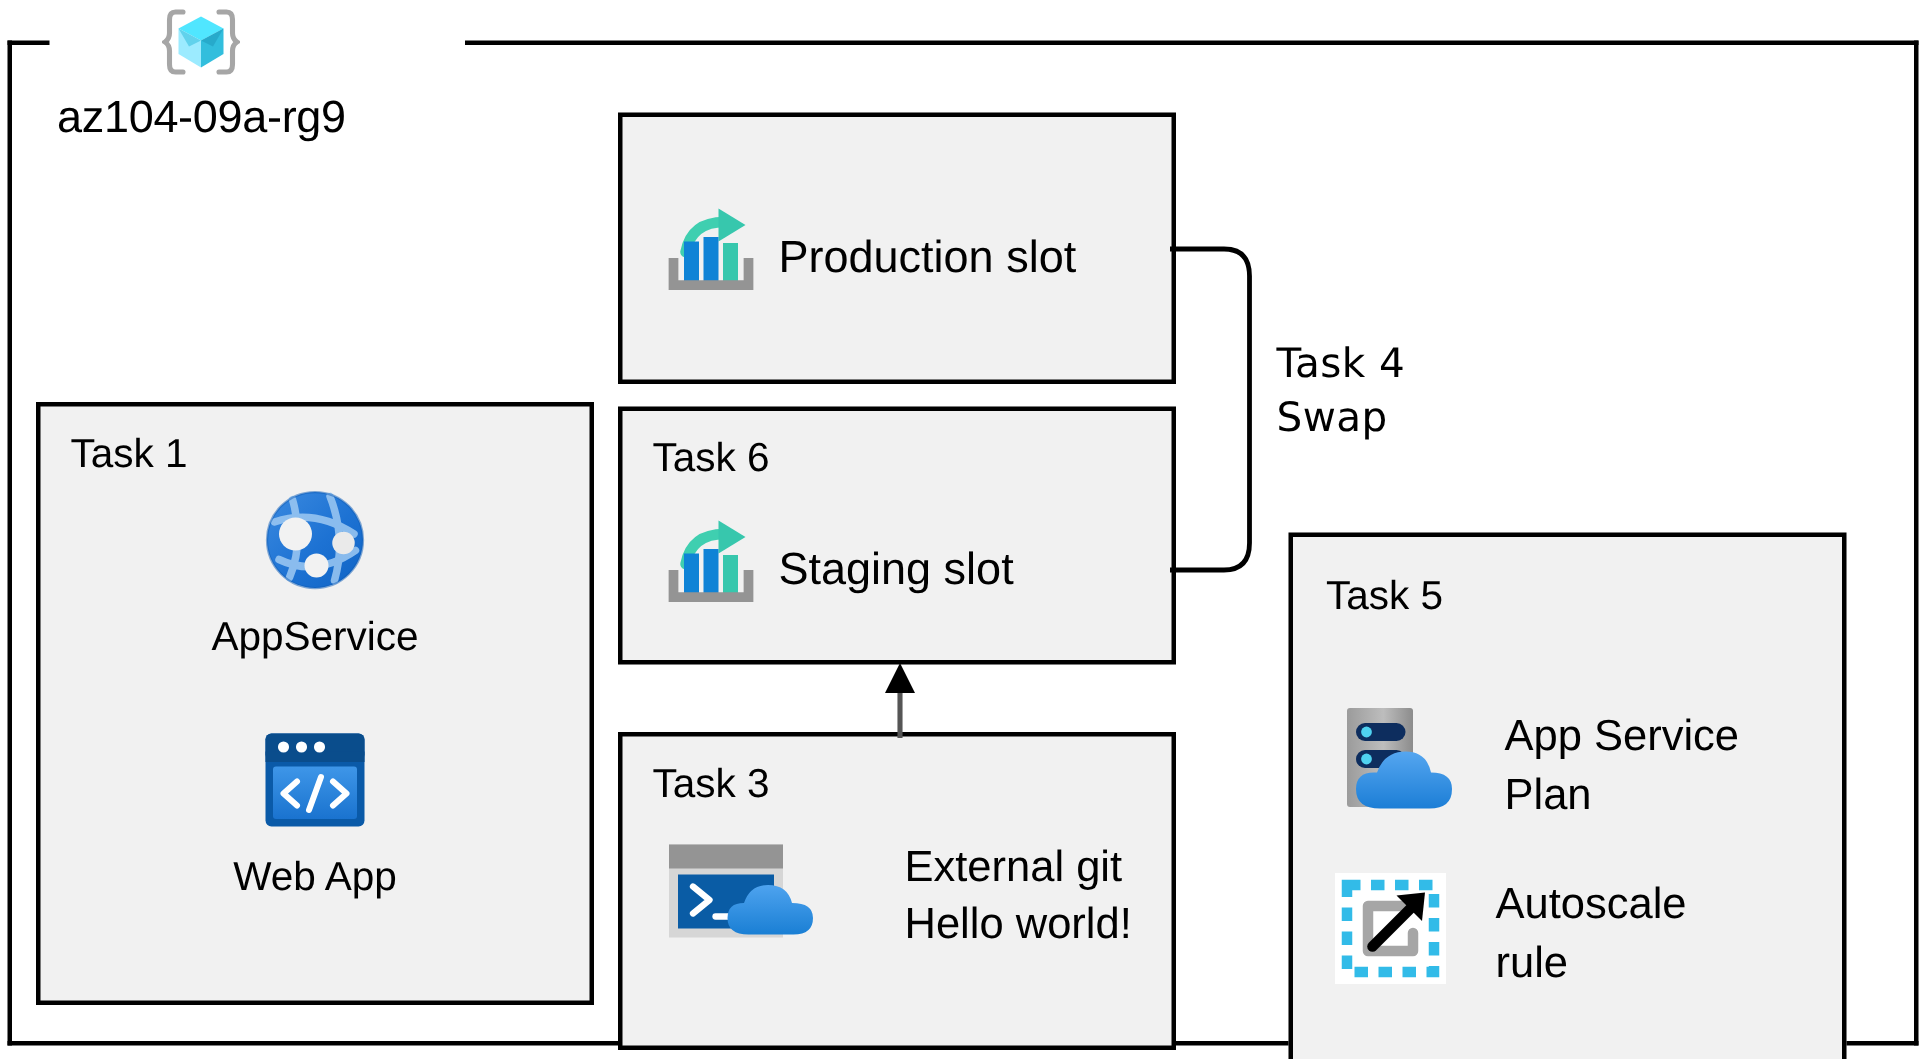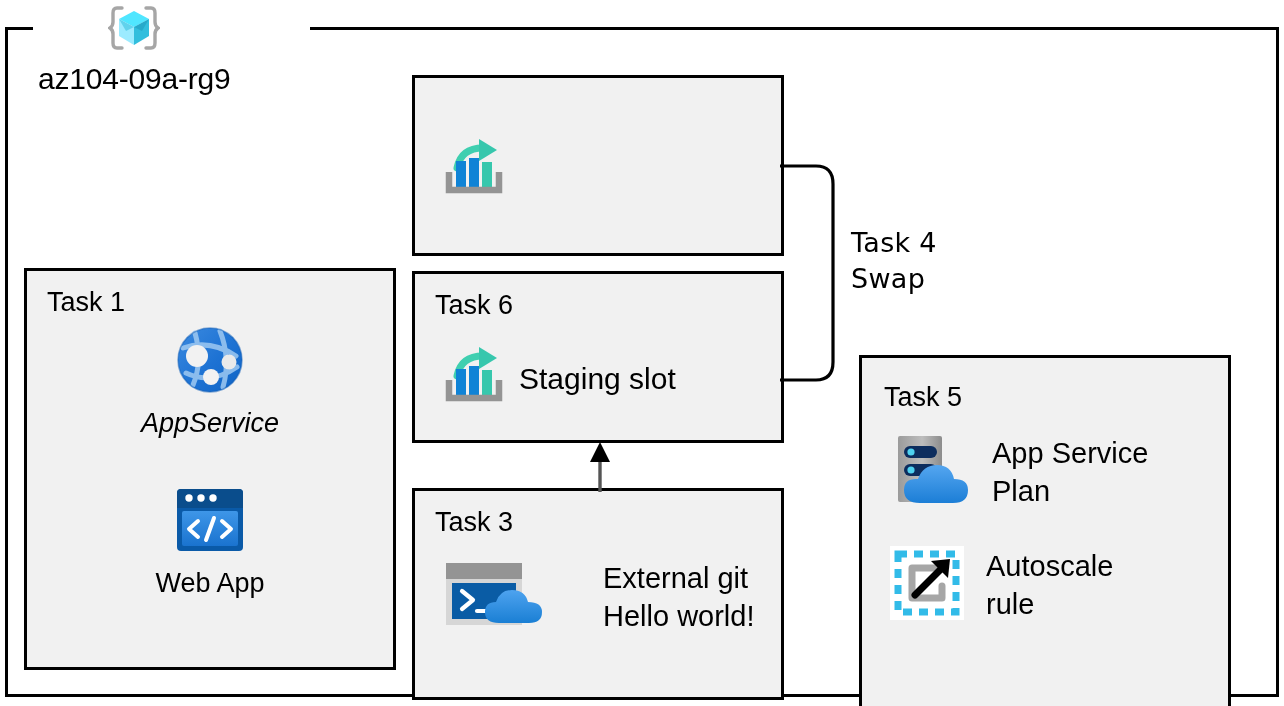--- a/index.html
+++ b/index.html
@@ -134,22 +134,23 @@
     font-size: 29px;
     line-height: 1.32;
     color: #000;
     white-space: pre-line;
   }
 
   
   .t5-row {
     position: absolute;
     display: flex;
-    align-items: center;
-    gap: 22px;
+    align-items: flex-end;
+    gap: 33px;
+    margin-top: 36px;
   }
   .t5-text {
     font-size: 29px;
     line-height: 1.32;
     color: #000;
     white-space: pre-line;
   }
 
   
   #swap-connector {
@@ -199,21 +200,21 @@
       <polygon points="11,17 26,25 18,29" fill="#32bedd" opacity="0.55"></polygon>
       <polygon points="41,17 26,25 34,29" fill="#1b93b5" opacity="0.45"></polygon>
     </svg>
   </span>
   <span id="rg-title">az104-09a-rg9</span>
 </div>
 
 <div class="box" id="task1">
   <span class="box-label" id="task1-label">Task 1</span>
 
-  <div class="t1-item" style="top:52px;font-style:italic;">
+  <div class="t1-item" style="top:52px;">
     <span class="icon-center">
       <svg viewBox="0 0 74 74" width="74" height="74">
         <defs>
           <linearGradient id="globeGrad" x1="0" y1="0" x2="1" y2="1">
             <stop offset="0%" stop-color="#3b8ae0"></stop>
             <stop offset="55%" stop-color="#1d72d3"></stop>
             <stop offset="100%" stop-color="#0f63c4"></stop>
           </linearGradient>
         </defs>
         <circle cx="37" cy="37" r="32" fill="url(#globeGrad)"></circle>
@@ -264,20 +265,21 @@
     <span>
       <svg viewBox="0 0 62 62" width="62" height="62">
         <path d="M14 30 Q18 10 40 10" fill="none" stroke="#3fcfb0" stroke-width="7" stroke-linecap="round"></path>
         <polygon points="36,1 54,12 36,23" fill="#37c7ad"></polygon>
         <rect x="13" y="23" width="10" height="28" fill="#0f83d6"></rect>
         <rect x="26" y="20" width="10" height="31" fill="#0f83d6"></rect>
         <rect x="39" y="24" width="10" height="27" fill="#37c7ad"></rect>
         <path d="M6 34 L6 52 L56 52 L56 34" fill="none" stroke="#949494" stroke-width="6.5" stroke-linejoin="miter"></path>
       </svg>
     </span>
+    <span class="slot-text">Production slot</span>
   </div>
 </div>
 
 <div class="box" id="task2">
   <span class="box-label" style="left:20px; top:18px;">Task 6</span>
   <div class="slot-row" style="left:28px; top:72px;">
     <span>
       <svg viewBox="0 0 62 62" width="62" height="62">
         <path d="M14 30 Q18 10 40 10" fill="none" stroke="#3fcfb0" stroke-width="7" stroke-linecap="round"></path>
         <polygon points="36,1 54,12 36,23" fill="#37c7ad"></polygon>

